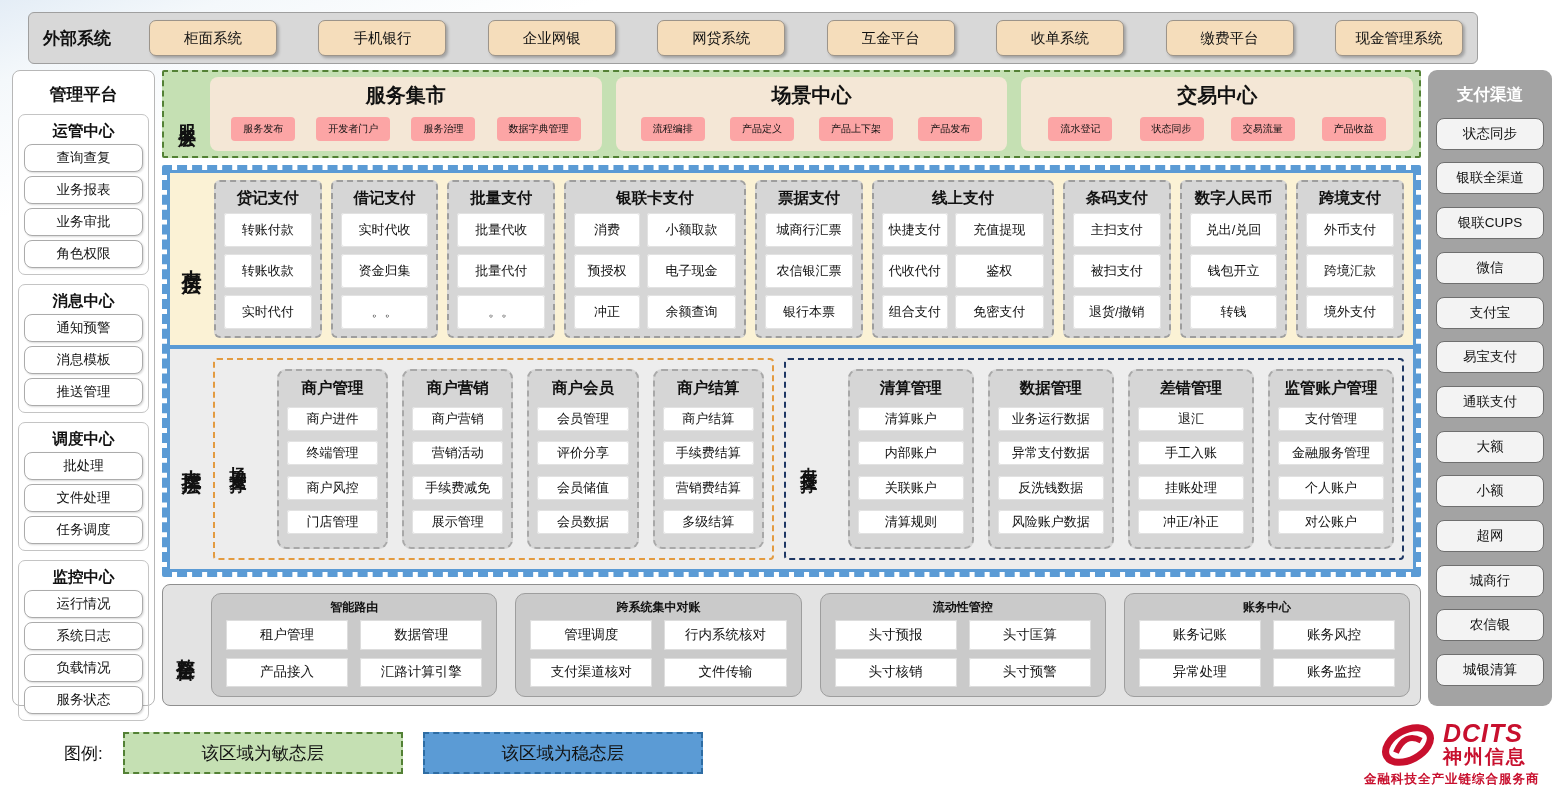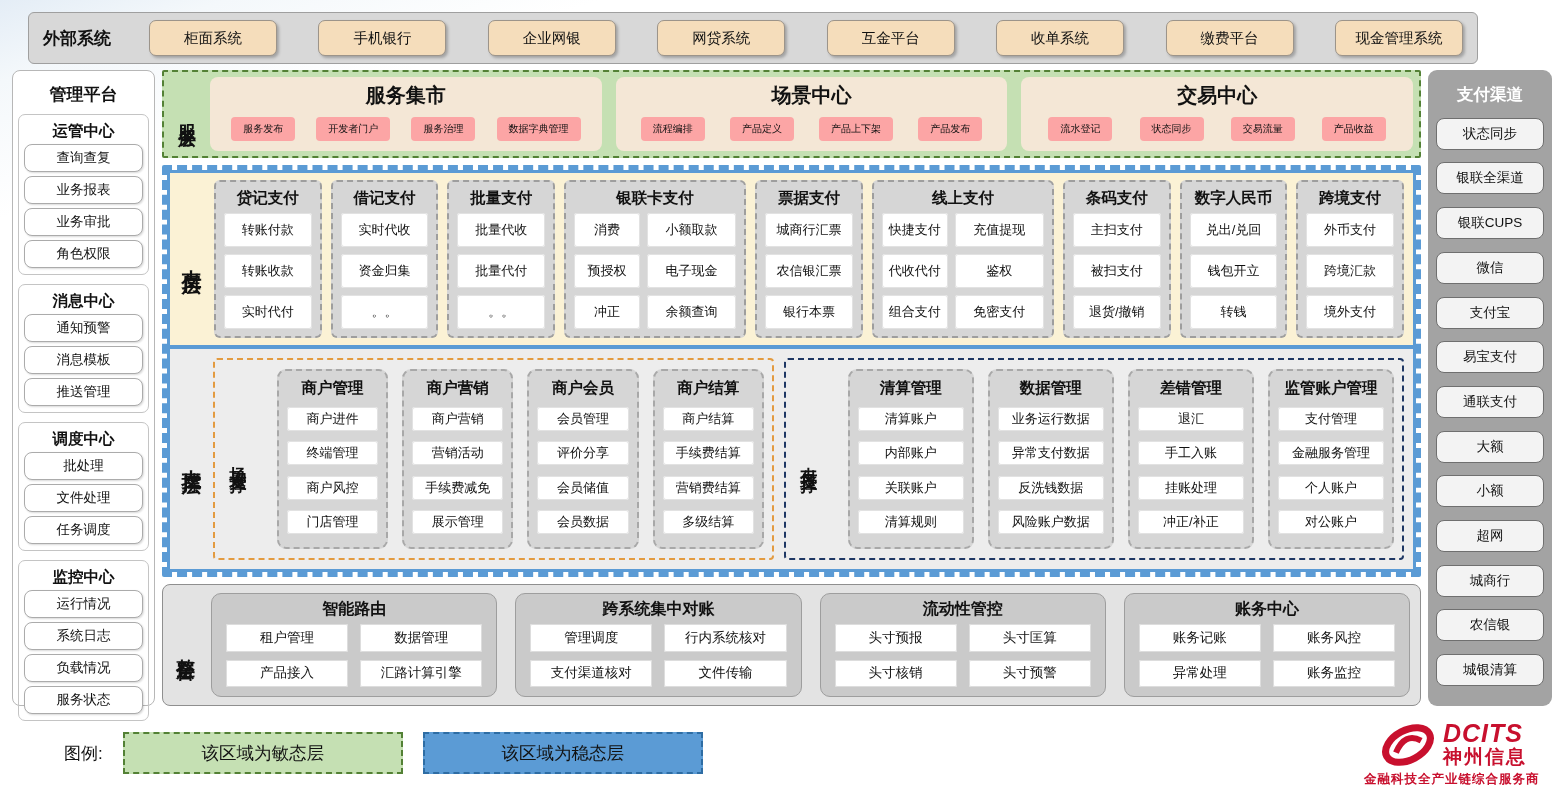--- a/index.html
+++ b/index.html
@@ -113,21 +113,21 @@
   .integration {
     height:122px; background:#e3e3e3; border:1.5px solid #8f8f8f; border-radius:8px;
     display:flex; padding:8px 10px; gap:12px;
   }
   .integration > .vlabel { font-size:19px; width:26px; letter-spacing:1px; }
   .integration-panels { flex:1; display:flex; gap:18px; }
   .integration-panel {
     flex:1; background:#cacaca; border:1px solid #9e9e9e; border-radius:10px;
     padding:2px 14px 9px; display:flex; flex-direction:column;
   }
-  .integration-panel-title { text-align:center; font-weight:bold; font-size:16px; padding:3px 0 4px; }
+  .integration-panel-title { text-align:center; font-weight:bold; font-size:12px; padding:3px 0 4px; }
   .integration-items { flex:1; display:grid; grid-template-columns:1fr 1fr; gap:8px 12px; }
   .chip-sq {
     background:#fff; font-size:13.5px; display:flex; align-items:center; justify-content:center;
     white-space:nowrap; border-radius:2px; box-shadow:0 0 0 1px #ddd inset; cursor:pointer;
   }
   
   .right {
     width:124px; background:#a3a3a3; border-radius:9px; padding:8px 8px 12px;
     display:flex; flex-direction:column;
   }

